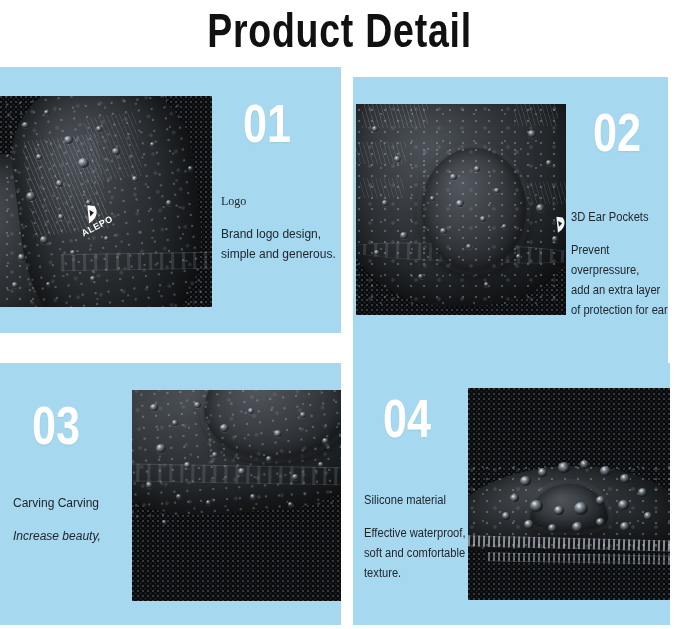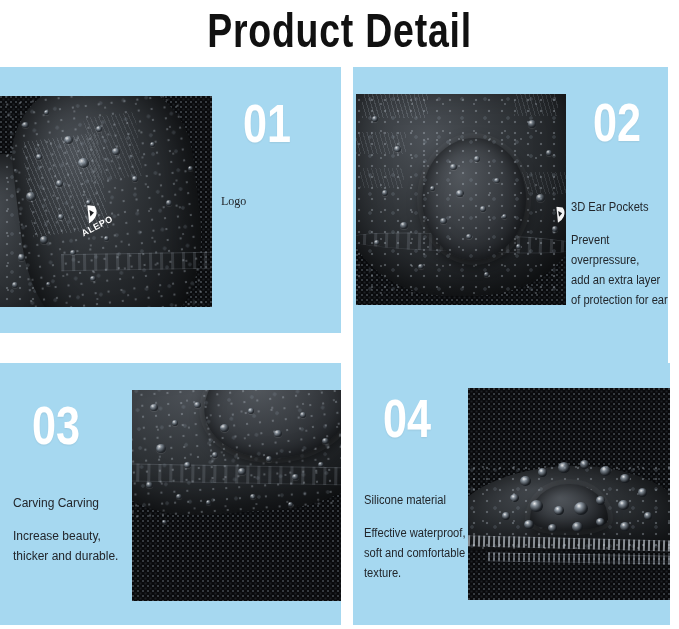--- a/index.html
+++ b/index.html
@@ -33,21 +33,21 @@
     white-space: nowrap;
   }
 
   
   .panel {
     position: absolute;
     background: #a6d8f0;
     overflow: hidden;
   }
   #panel-1 { left: 0px;   top: 67px;  width: 341px; height: 266px; }
-  #panel-2 { left: 353px; top: 67px;  width: 315px; height: 318px; }
+  #panel-2 { left: 353px; top: 77px;  width: 315px; height: 318px; }
   #panel-3 { left: 0px;   top: 363px; width: 341px; height: 262px; }
   #panel-4 { left: 353px; top: 363px; width: 317px; height: 262px; }
 
   
   .photo {
     position: absolute;
     background-color: #0b0c0e;
     overflow: hidden;
   }
 
@@ -225,20 +225,24 @@
           <path d="M2 17 L9 0 L15 4 Q16 10 11 14 Q8 16.5 2 17 Z" fill="#ffffff"></path>
           <path d="M8.6 5.2 L6.4 11.4 L11.4 9.6 Z" fill="#1b1d20"></path>
         </svg>
       </div>
       <div class="alepo-word">ALEPO</div>
     </div>
   </div>
 
   <div class="num" style="left:243px; top:29px;">01</div>
   <div class="heading" style="left:221px; top:127px;font-family:Liberation Serif, serif;">Logo</div>
+  <div class="desc" style="left:221px; top:157px; width:125px;">
+    <div>Brand logo design,</div>
+    <div>simple and generous.</div>
+  </div>
 </div>
 
 <div class="panel" id="panel-2">
 
   <div class="photo" style="left:3px; top:27px; width:210px; height:211px;">
     <div class="fabric"></div>
 
     <div class="cap" style="left:-12px; top:-18px; width:238px; height:220px; border-radius:14% 16% 46% 44%/12% 14% 40% 42%;">
       <div class="cap-speckle"></div>
       <div class="ridges" style="left:18px; top:16px; width:66px; height:26px; opacity:.75;"></div>
@@ -326,23 +330,22 @@
     <div class="droplet" style="left:14px; top:92px; width:7px; height:6px;"></div>
     <div class="droplet" style="left:44px; top:104px; width:6px; height:5px;"></div>
     <div class="droplet" style="left:74px; top:110px; width:5px; height:5px;"></div>
     <div class="droplet" style="left:118px; top:104px; width:6px; height:5px;"></div>
     <div class="droplet" style="left:156px; top:112px; width:5px; height:5px;"></div>
     <div class="droplet" style="left:30px; top:130px; width:5px; height:4px;"></div>
   </div>
 
   <div class="num" style="left:32px; top:35px;">03</div>
   <div class="heading" style="left:13px; top:133px;">Carving Carving</div>
-  <div class="desc" style="left:13px; top:163px; width:125px;">
+  <div class="desc" style="left:13px; top:163px; width:125px;font-style:italic;">
     <div>Increase beauty,</div>
-    <div>thicker and durable.</div>
   </div>
 </div>
 
 <div class="panel" id="panel-4">
 
   <div class="photo" style="left:115px; top:25px; width:202px; height:212px;">
     <div class="fabric"></div>
 
     <div class="cap" style="left:-22px; top:78px; width:250px; height:84px; border-radius:54% 50% 6% 6%/86% 86% 10% 10%;">
       <div class="cap-speckle"></div>

